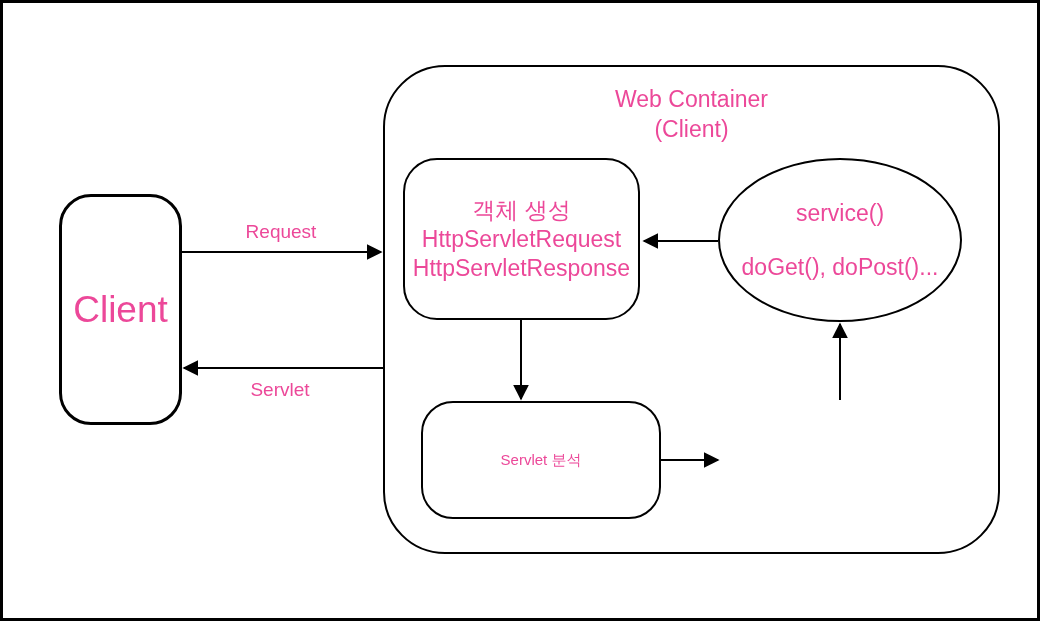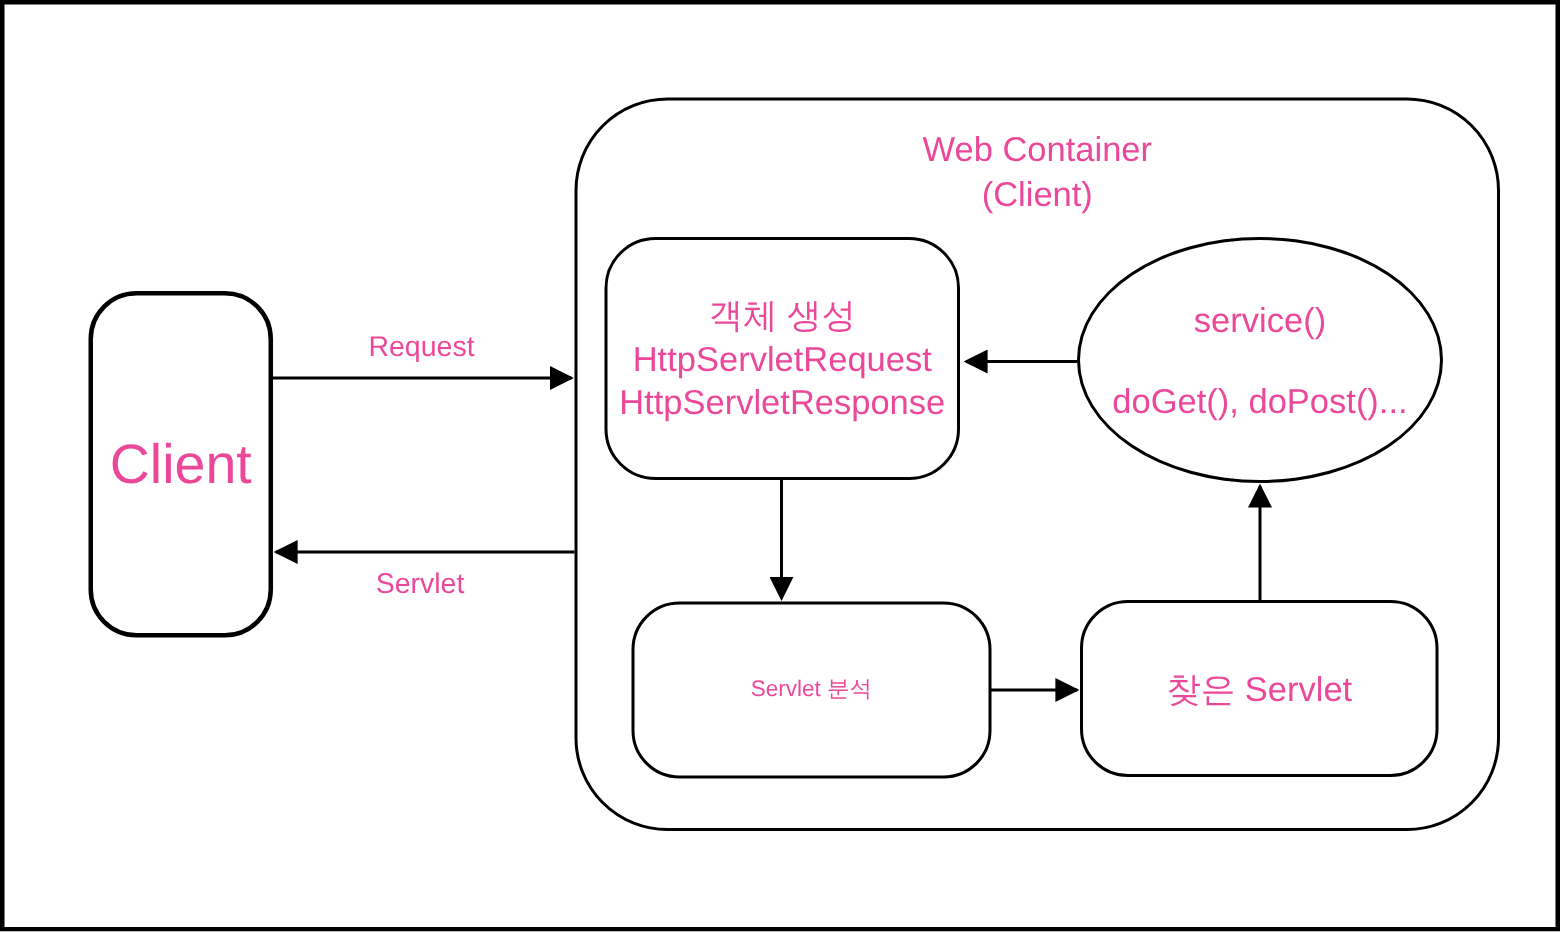--- a/index.html
+++ b/index.html
@@ -102,20 +102,17 @@
   <div class="abs node creation-box">
     <div>객체 생성</div>
     <div>HttpServletRequest</div>
     <div>HttpServletResponse</div>
   </div>
 
   <div class="abs node analysis-box">
     <div>Servlet 분석</div>
   </div>
 
-  <div class="abs node found-box">
-    <span>찾은 Servlet</span>
-  </div>
 
   <div class="abs edge-label label-request">Request</div>
   <div class="abs edge-label label-response">Servlet</div>
 
 </div>
 
 </body></html>

